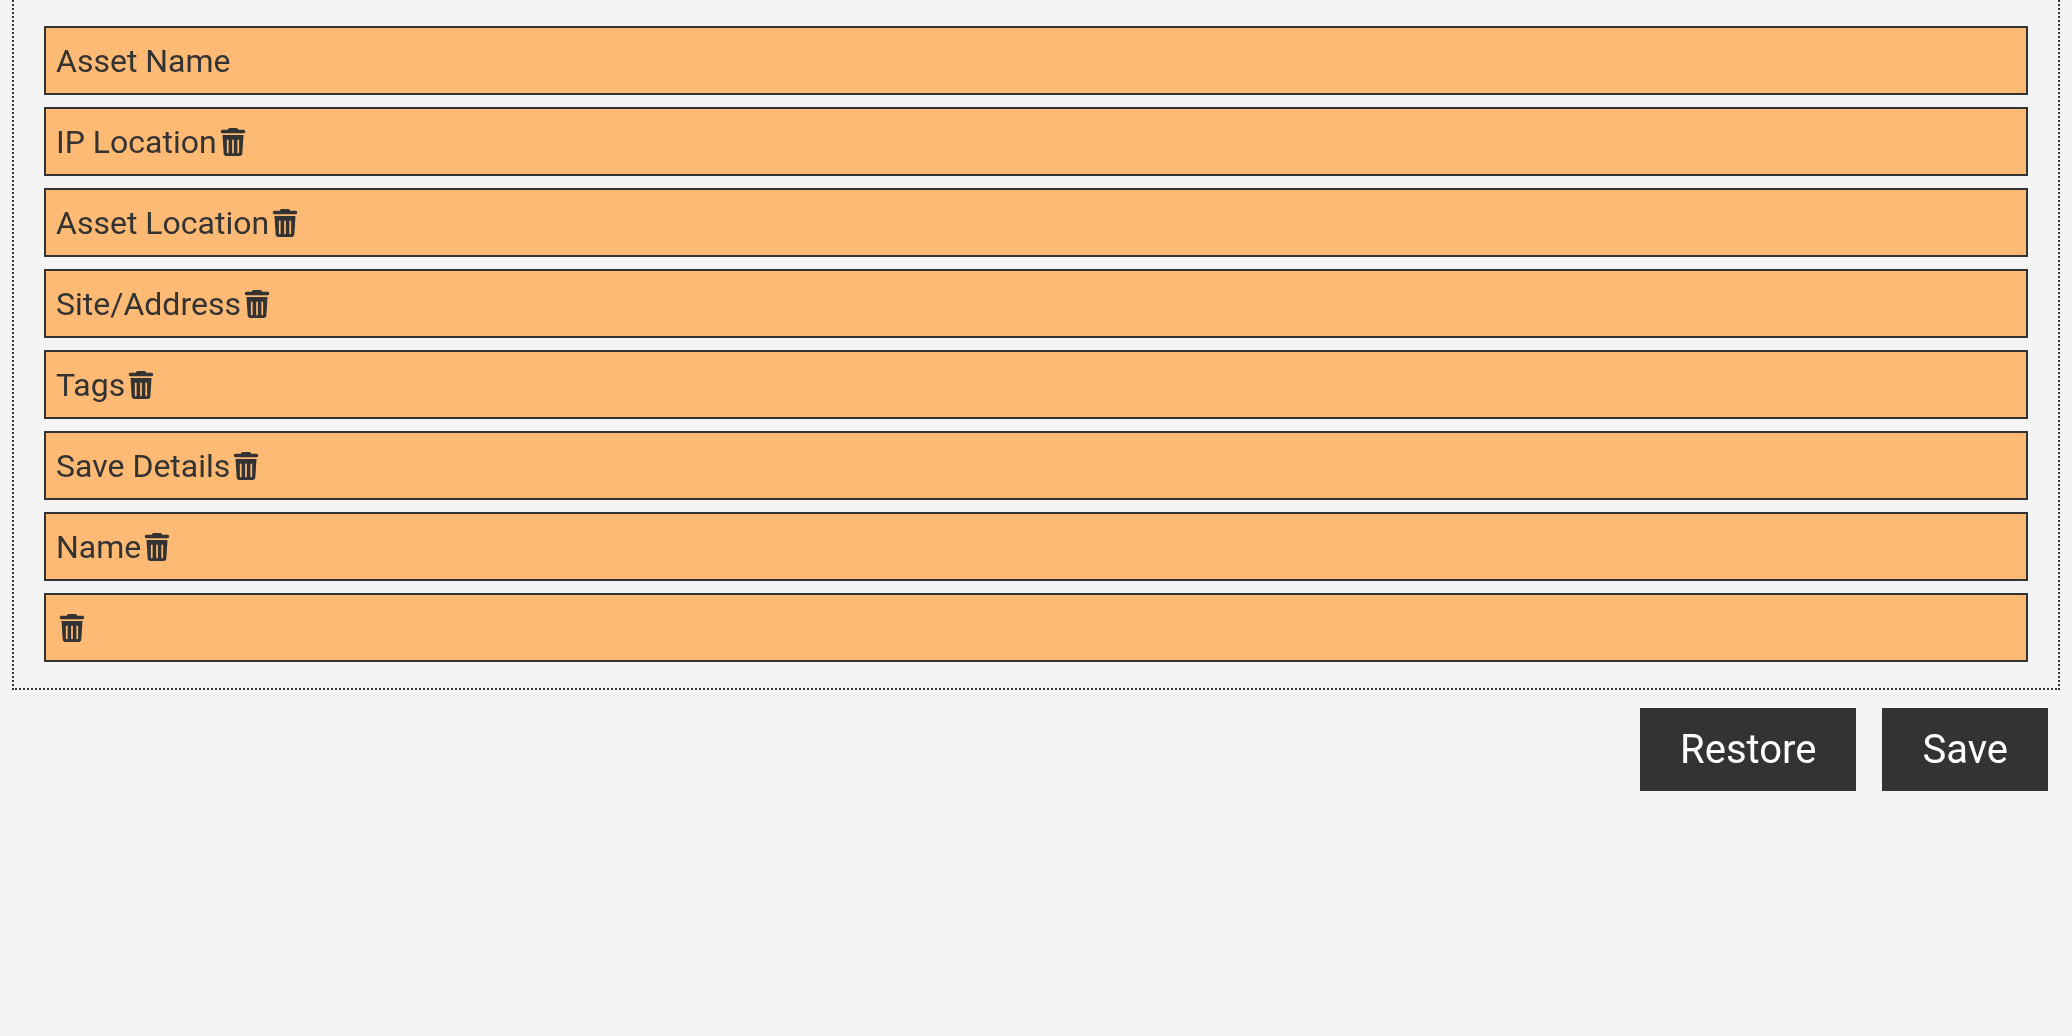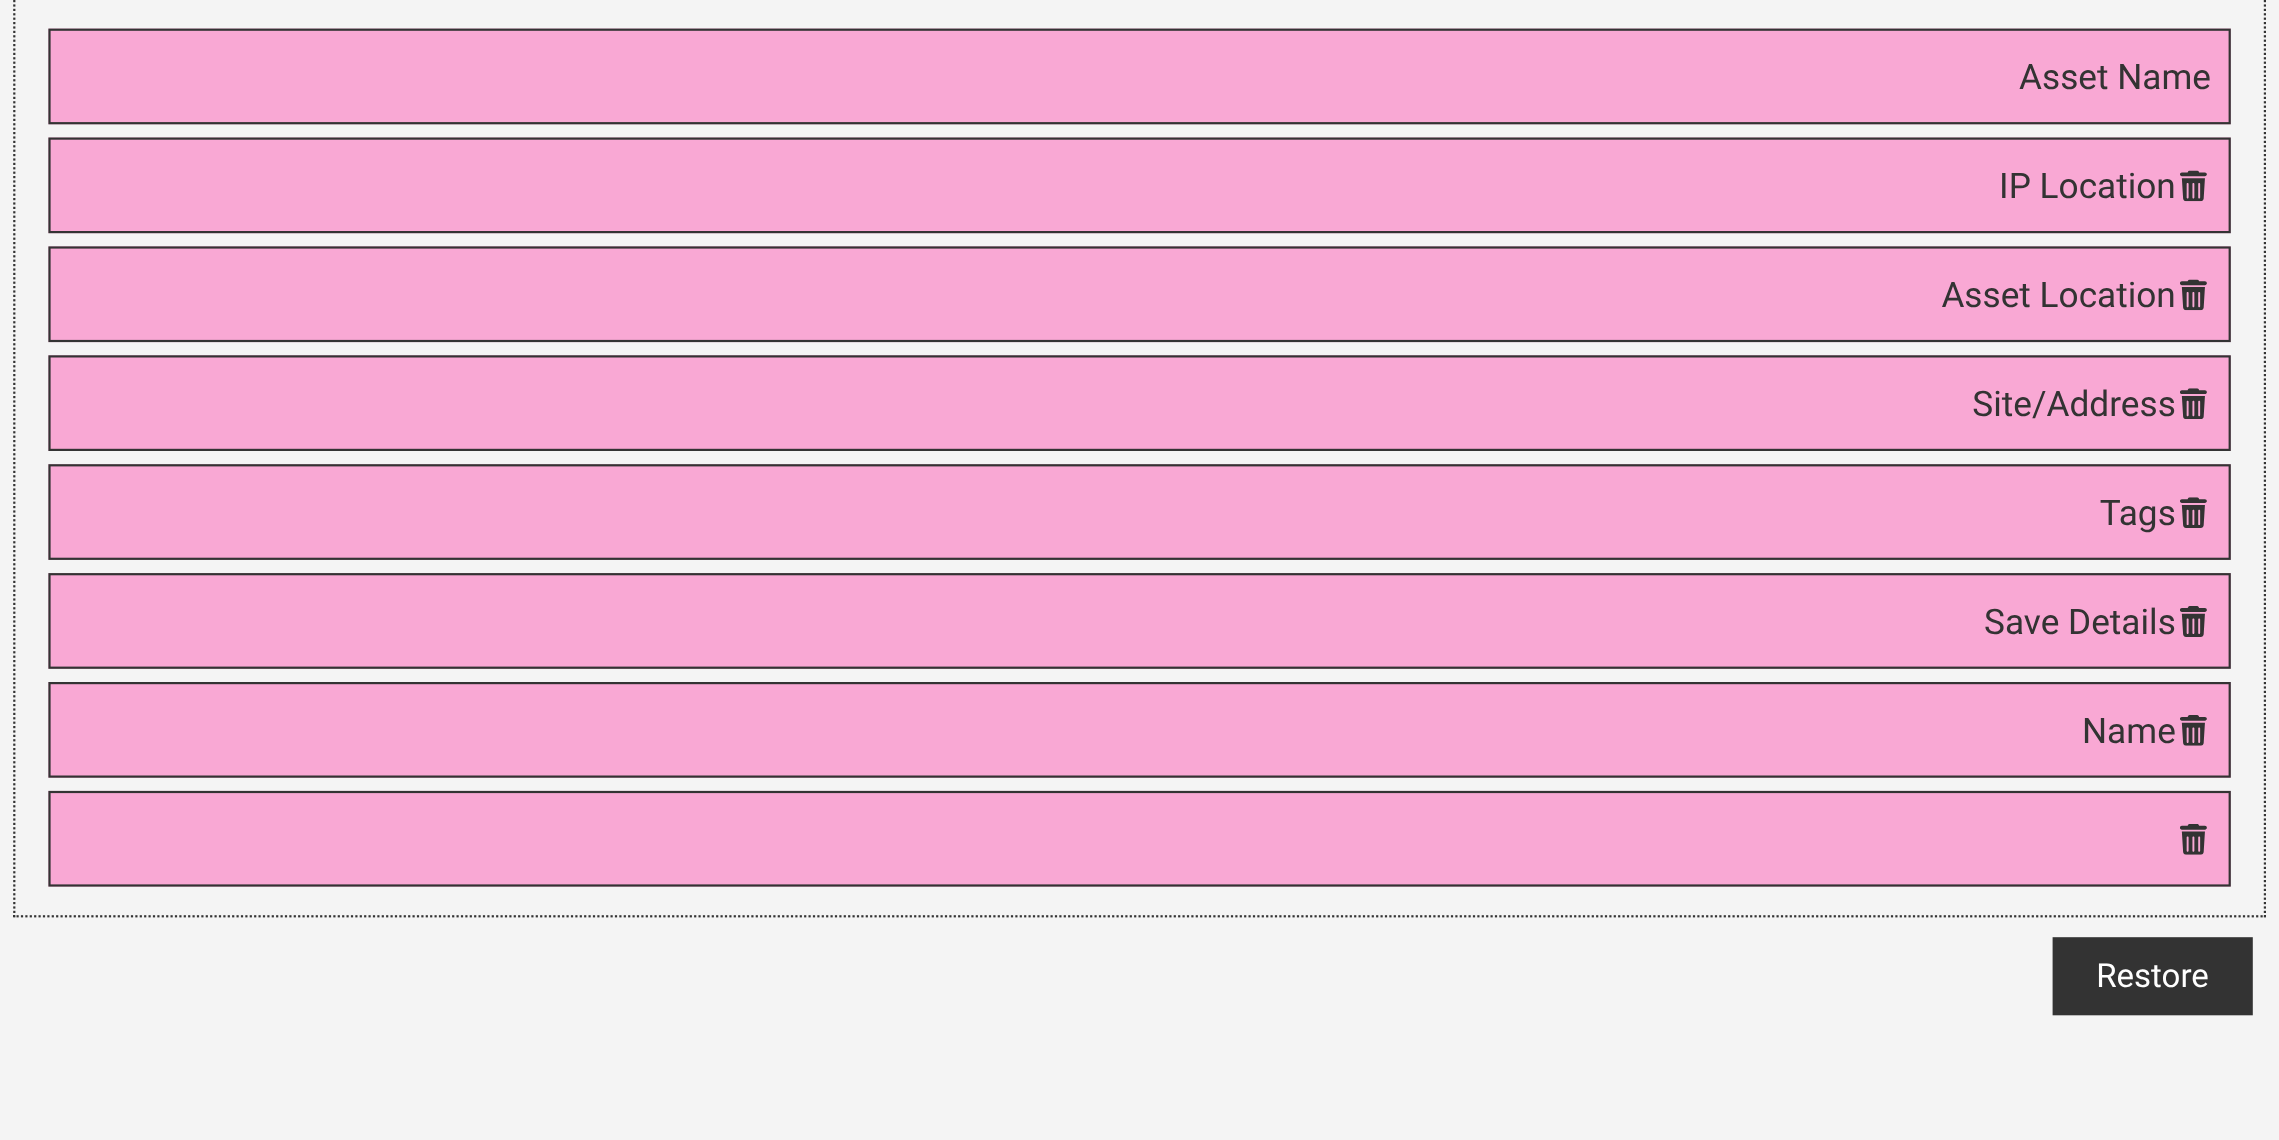--- a/index.html
+++ b/index.html
@@ -19,26 +19,26 @@
     }
     .field-list {
       border: 2px dotted #333;
       border-top: none;
       padding: 26px 30px 26px 30px;
       background: #f4f4f4;
     }
     .field-row {
       display: flex;
       align-items: center;
-      justify-content: flex-end;
+      justify-content: flex-start;
       border: 2px solid #333;
-      background: #f9a8d4;
+      background: #fdba74;
       padding: 12px 16px 12px 10px;
       margin-bottom: 12px;
-      height: 87px;
+      height: 69px;
     }
     .field-row:last-child {
       margin-bottom: 0;
     }
     .field-label {
       font-size: 32px;
       color: #333;
       font-weight: 400;
     }
     .trash-btn {
@@ -59,21 +59,21 @@
     .actions {
       display: flex;
       justify-content: flex-end;
       gap: 26px;
       padding: 18px 12px 0 0;
     }
     .btn {
       background: #333;
       color: #fff;
       border: none;
-      font-size: 30px;
+      font-size: 40px;
       padding: 18px 40px;
       cursor: pointer;
       min-width: 130px;
       font-family: inherit;
     }
   </style>
 </head>
 <body>
 
 <div class="container">
@@ -133,14 +133,15 @@
       <button class="trash-btn">
         <svg viewBox="0 0 448 512">
             <path d="M135.2 17.7C140.6 6.8 151.7 0 163.8 0H284.2c12.1 0 23.2 6.8 28.6 17.7L320 32H416c17.7 0 32 14.3 32 32s-14.3 32-32 32H32C14.3 96 0 81.7 0 64s14.3-32 32-32h96l7.2-14.3zM32 128H416l-21.2 339c-1.6 25.3-22.6 45-47.9 45H101.1c-25.3 0-46.3-19.7-47.9-45L32 128zm96 80c-8.8 0-16 7.2-16 16v224c0 8.8 7.2 16 16 16s16-7.2 16-16V224c0-8.8-7.2-16-16-16zm96 0c-8.8 0-16 7.2-16 16v224c0 8.8 7.2 16 16 16s16-7.2 16-16V224c0-8.8-7.2-16-16-16zm96 0c-8.8 0-16 7.2-16 16v224c0 8.8 7.2 16 16 16s16-7.2 16-16V224c0-8.8-7.2-16-16-16z"></path>
           </svg>
       </button>
     </div>
   </div>
 
   <div class="actions">
     <button class="btn">Restore</button>
+    <button class="btn">Save</button>
   </div>
 </div>
 
 </body></html>

